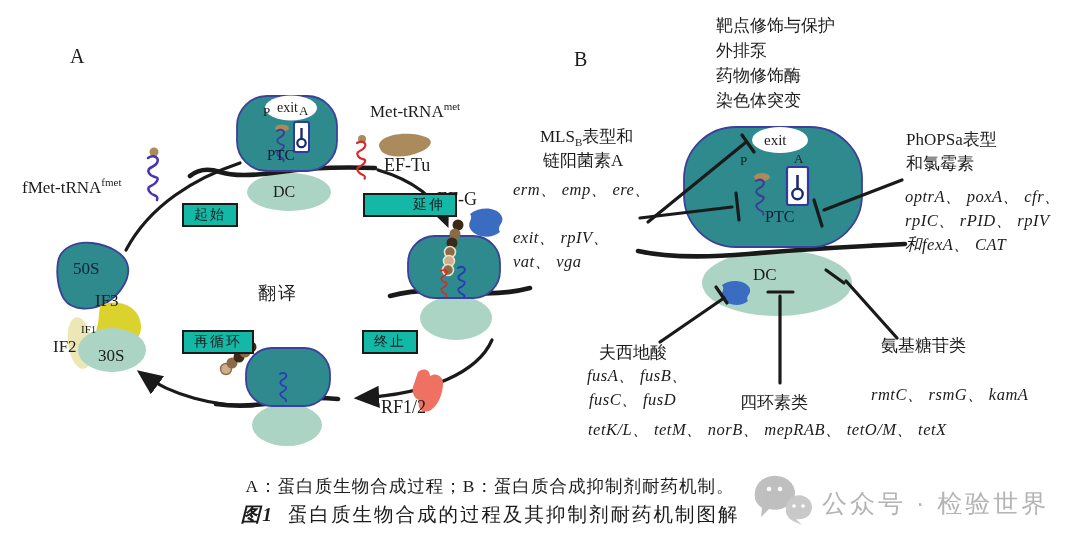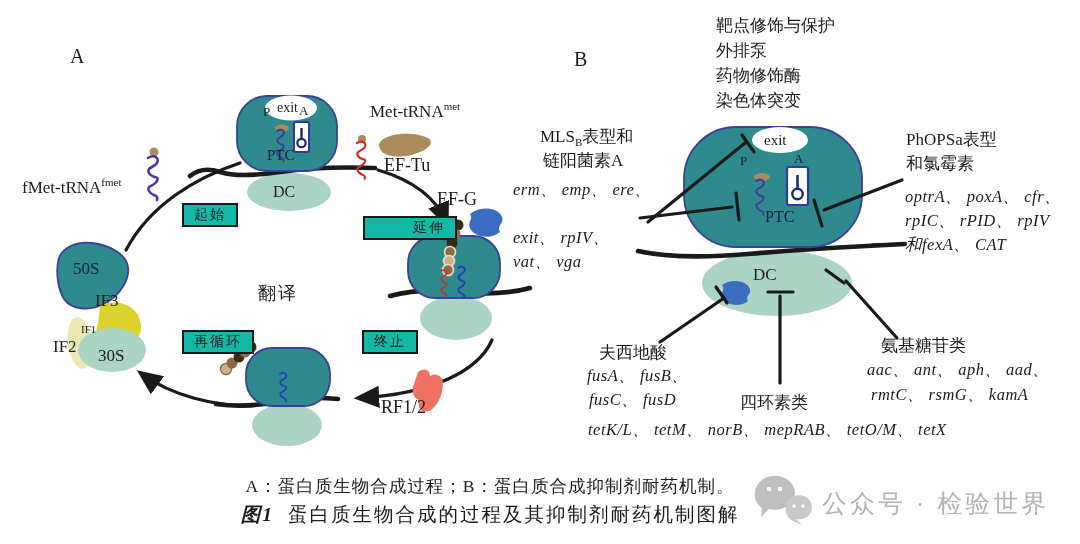--- a/index.html
+++ b/index.html
@@ -176,21 +176,21 @@
   <div class="t" style="left:437px;top:189px;font-size:18px;">EF-G</div>
   <div class="t" style="left:381px;top:397px;font-size:18px;">RF1/2</div>
 
   <div class="t" style="left:73px;top:259px;font-size:17px;color:#10243a;">50S</div>
   <div class="t" style="left:95px;top:291px;font-size:17px;">IF3</div>
   <div class="t" style="left:81px;top:323px;font-size:11px;">IF1</div>
   <div class="t" style="left:53px;top:337px;font-size:17px;">IF2</div>
   <div class="t" style="left:98px;top:346px;font-size:17px;">30S</div>
 
   <div class="stepbox" style="left:164px;top:203px;">起始</div>
-  <div class="stepbox" style="left:345px;top:216px;padding-left:48px;">延伸</div>
+  <div class="stepbox" style="left:345px;top:193px;padding-left:48px;">延伸</div>
   <div class="stepbox" style="left:344px;top:330px;">终止</div>
   <div class="stepbox" style="left:164px;top:330px;">再循环</div>
   <div class="t" style="left:258px;top:283px;font-size:18px;letter-spacing:2px;">翻译</div>
 
   <div class="t site" style="left:277px;top:100px;font-size:14px;">exit</div>
   <div class="t site" style="left:263px;top:105px;font-size:13px;">P</div>
   <div class="t site" style="left:299px;top:104px;font-size:13px;">A</div>
   <div class="t site" style="left:267px;top:147px;font-size:15px;color:#0d1b3a;">PTC</div>
   <div class="t site" style="left:273px;top:183px;font-size:16px;">DC</div>
 
@@ -220,21 +220,20 @@
   <div class="t site" style="left:753px;top:265px;font-size:17px;">DC</div>
 
   <div class="t cn" style="left:599px;top:343px;">夫西地酸</div>
   <div class="t gene" style="left:587px;top:367px;">fusA、 fusB、</div>
   <div class="t gene" style="left:589px;top:391px;">fusC、 fusD</div>
 
   <div class="t cn" style="left:740px;top:393px;">四环素类</div>
   <div class="t gene" style="left:588px;top:421px;">tetK/L、 tetM、 norB、 mepRAB、 tetO/M、 tetX</div>
 
   <div class="t cn" style="left:881px;top:336px;">氨基糖苷类</div>
-  <div class="t gene" style="left:867px;top:361px;">aac、 ant、 aph、 aad、</div>
   <div class="t gene" style="left:871px;top:386px;">rmtC、 rsmG、 kamA</div>
 
   <div id="caption">
     <div class="l1">A：蛋白质生物合成过程；B：蛋白质合成抑制剂耐药机制。</div>
     <div class="l2"><span class="figno">图1</span><span>蛋白质生物合成的过程及其抑制剂耐药机制图解</span></div>
   </div>
 
   <div id="watermark">公众号 · 检验世界</div>
 
 </div>

